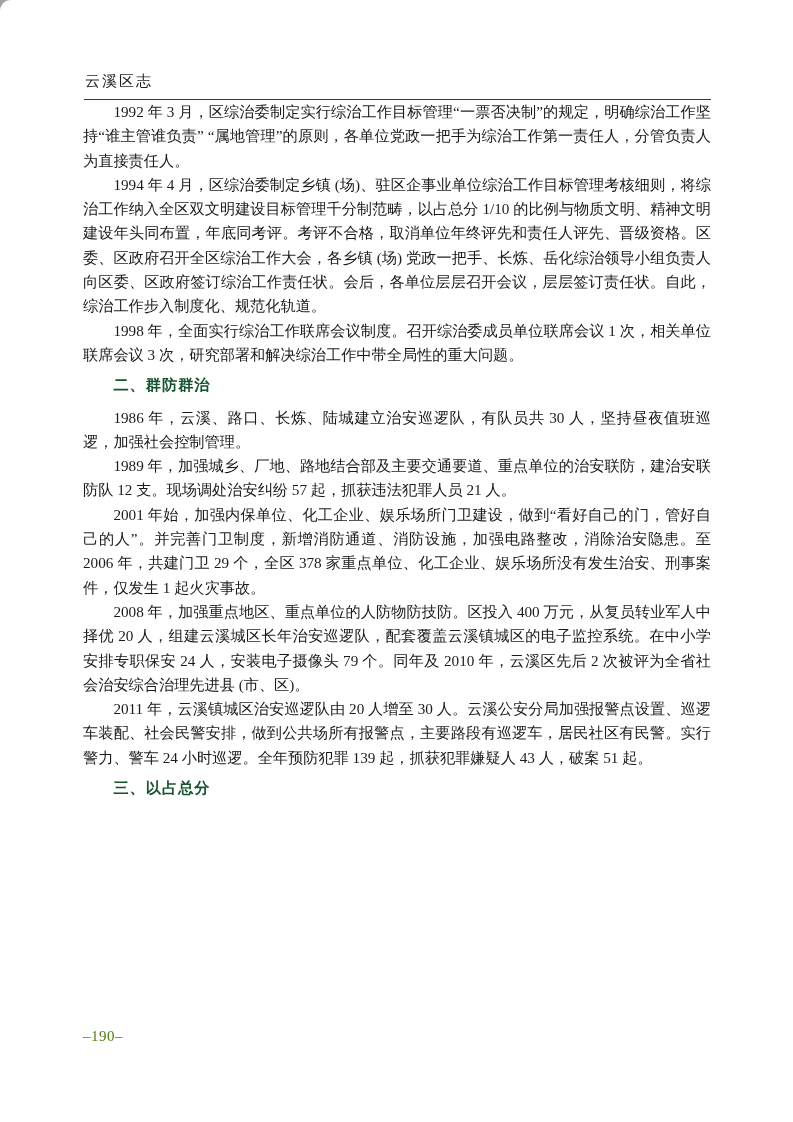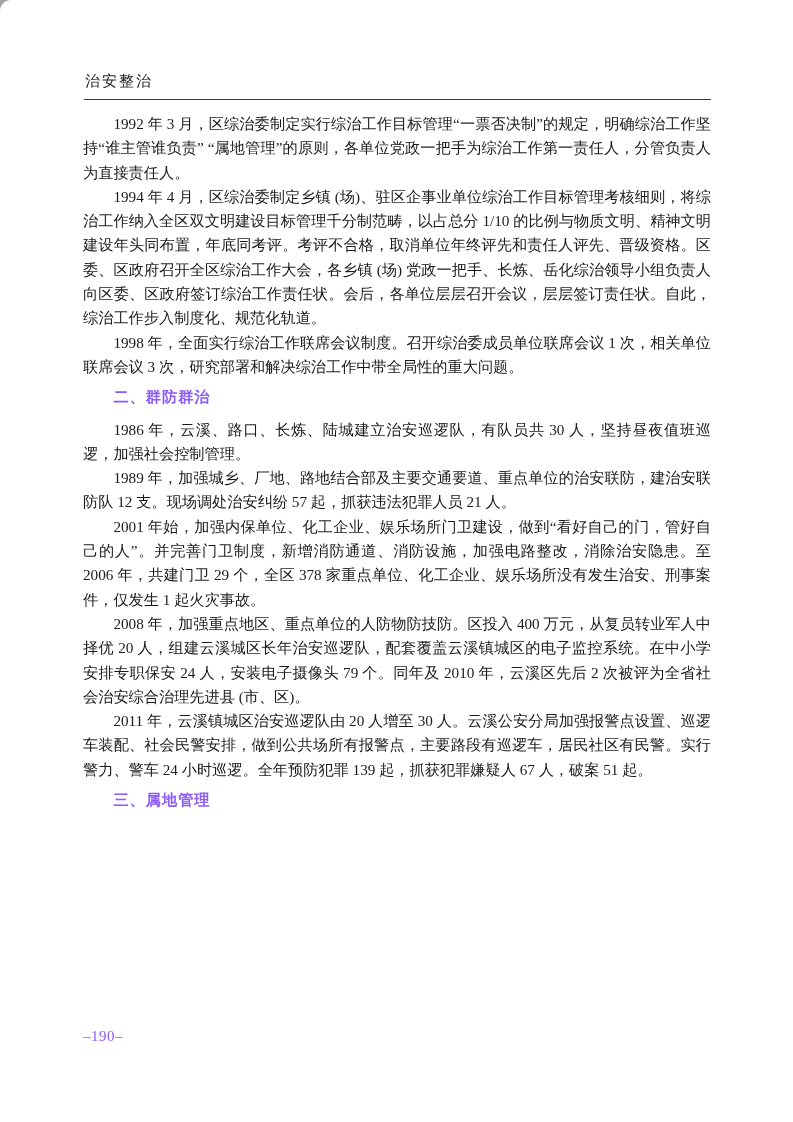--- a/index.html
+++ b/index.html
@@ -32,71 +32,71 @@
     position: absolute;
     left: 84px;
     top: 99px;
     width: 627px;
     height: 1.4px;
     background: #3a3a3a;
   }
   .content {
     position: absolute;
     left: 83px;
-    top: 112px;
+    top: 100px;
     width: 628px;
     font-size: 15.2px;
     line-height: 24.3px;
     text-align: justify;
     text-justify: inter-character;
   }
   .content p {
     margin: 0;
     text-indent: 2em;
   }
   .section-heading {
     font-family: "Liberation Sans", "DejaVu Sans", sans-serif;
     font-size: 15.2px;
     font-weight: bold;
-    color: #8b5cf6;
+    color: #14532d;
     margin: 6px 0 8px 0;
     text-indent: 2em;
     line-height: 24.3px;
     letter-spacing: 1px;
   }
   .folio {
     position: absolute;
     left: 83px;
     top: 1029px;
     font-size: 15px;
     line-height: 1;
-    color: #8b5cf6;
+    color: #4d7c0f;
     letter-spacing: 0.5px;
   }
 </style>
 </head>
 <body>
 
 <div class="page">
 
-  <div class="running-head">治安整治</div>
+  <div class="running-head">云溪区志</div>
 
   <div class="head-rule"></div>
 
   <main class="content">
     <p>1992 年 3 月，区综治委制定实行综治工作目标管理“一票否决制”的规定，明确综治工作坚持“谁主管谁负责” “属地管理”的原则，各单位党政一把手为综治工作第一责任人，分管负责人为直接责任人。</p>
     <p>1994 年 4 月，区综治委制定乡镇 (场)、驻区企事业单位综治工作目标管理考核细则，将综治工作纳入全区双文明建设目标管理千分制范畴，以占总分 1/10 的比例与物质文明、精神文明建设年头同布置，年底同考评。考评不合格，取消单位年终评先和责任人评先、晋级资格。区委、区政府召开全区综治工作大会，各乡镇 (场) 党政一把手、长炼、岳化综治领导小组负责人向区委、区政府签订综治工作责任状。会后，各单位层层召开会议，层层签订责任状。自此，综治工作步入制度化、规范化轨道。</p>
     <p>1998 年，全面实行综治工作联席会议制度。召开综治委成员单位联席会议 1 次，相关单位联席会议 3 次，研究部署和解决综治工作中带全局性的重大问题。</p>
 
     <h2 class="section-heading">二、群防群治</h2>
 
     <p>1986 年，云溪、路口、长炼、陆城建立治安巡逻队，有队员共 30 人，坚持昼夜值班巡逻，加强社会控制管理。</p>
     <p>1989 年，加强城乡、厂地、路地结合部及主要交通要道、重点单位的治安联防，建治安联防队 12 支。现场调处治安纠纷 57 起，抓获违法犯罪人员 21 人。</p>
     <p>2001 年始，加强内保单位、化工企业、娱乐场所门卫建设，做到“看好自己的门，管好自己的人”。并完善门卫制度，新增消防通道、消防设施，加强电路整改，消除治安隐患。至 2006 年，共建门卫 29 个，全区 378 家重点单位、化工企业、娱乐场所没有发生治安、刑事案件，仅发生 1 起火灾事故。</p>
     <p>2008 年，加强重点地区、重点单位的人防物防技防。区投入 400 万元，从复员转业军人中择优 20 人，组建云溪城区长年治安巡逻队，配套覆盖云溪镇城区的电子监控系统。在中小学安排专职保安 24 人，安装电子摄像头 79 个。同年及 2010 年，云溪区先后 2 次被评为全省社会治安综合治理先进县 (市、区)。</p>
-    <p>2011 年，云溪镇城区治安巡逻队由 20 人增至 30 人。云溪公安分局加强报警点设置、巡逻车装配、社会民警安排，做到公共场所有报警点，主要路段有巡逻车，居民社区有民警。实行警力、警车 24 小时巡逻。全年预防犯罪 139 起，抓获犯罪嫌疑人 67 人，破案 51 起。</p>
+    <p>2011 年，云溪镇城区治安巡逻队由 20 人增至 30 人。云溪公安分局加强报警点设置、巡逻车装配、社会民警安排，做到公共场所有报警点，主要路段有巡逻车，居民社区有民警。实行警力、警车 24 小时巡逻。全年预防犯罪 139 起，抓获犯罪嫌疑人 43 人，破案 51 起。</p>
 
-    <h2 class="section-heading">三、属地管理</h2>
+    <h2 class="section-heading">三、以占总分</h2>
   </main>
 
   <div class="folio">–190–</div>
 
 </div>
 
 </body></html>

